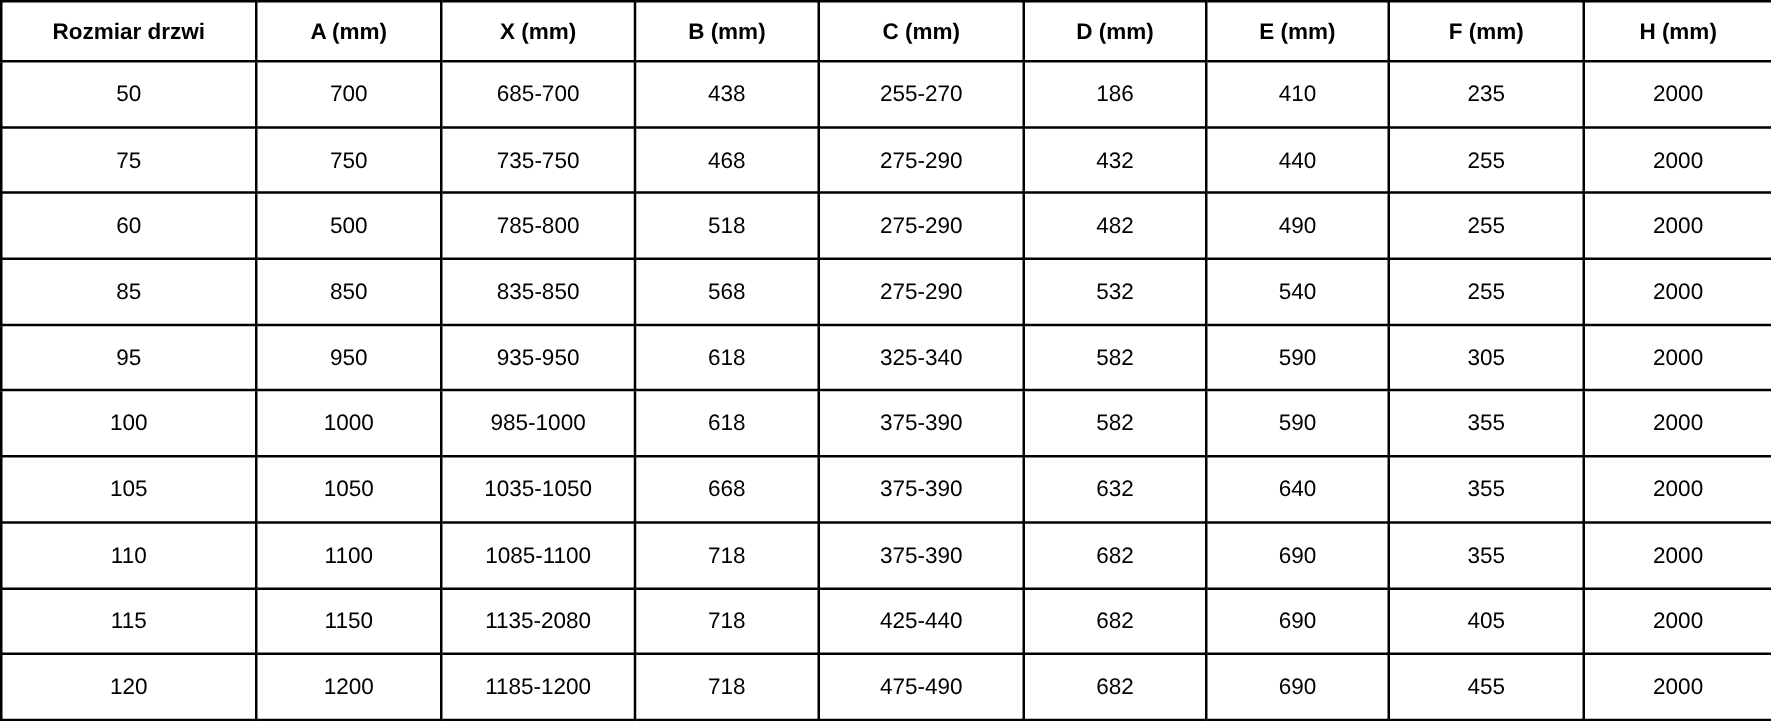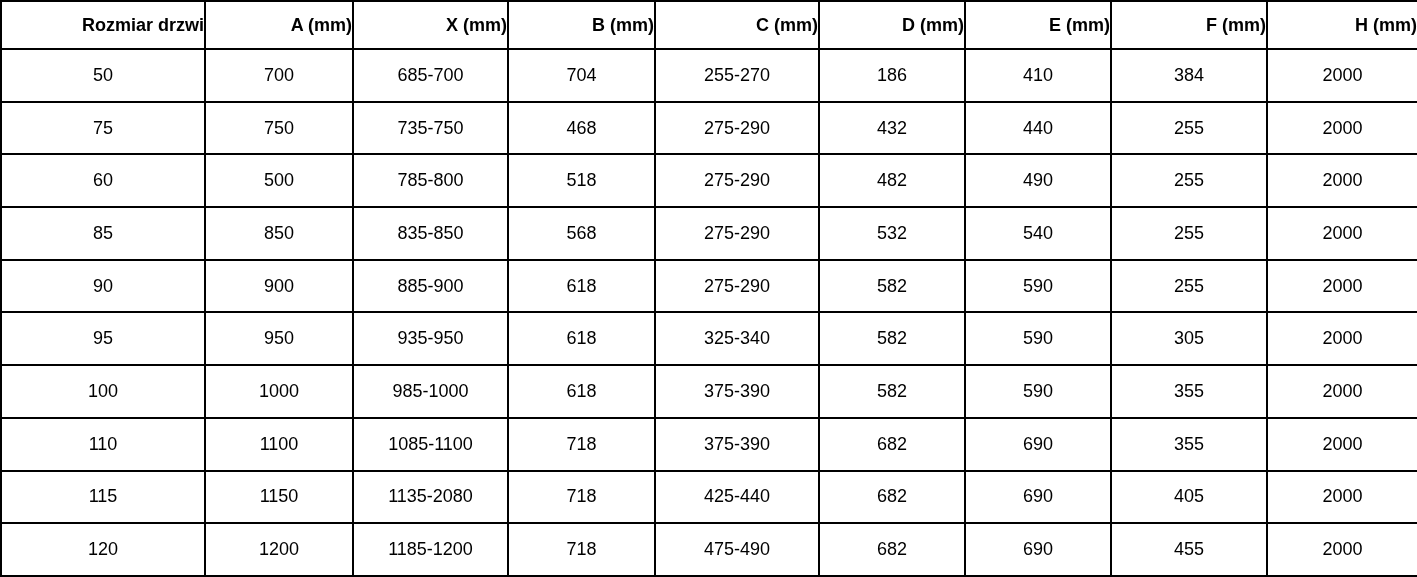--- a/index.html
+++ b/index.html
@@ -29,21 +29,20 @@
     vertical-align: middle;
     padding: 0;
     font-size: 18px;
     height: 46px;
     overflow: hidden;
     white-space: nowrap;
   }
   table.size-table th {
     font-weight: bold;
     font-size: 18px;
-    text-align: right;
   }
 </style>
 </head>
 <body>
 
 <div class="table-wrap">
   <table class="size-table">
     <colgroup>
         <col style="width: 204px;">
         <col style="width: 148px;">
@@ -66,25 +65,25 @@
           <th>E (mm)</th>
           <th>F (mm)</th>
           <th>H (mm)</th>
         </tr>
     </thead>
     <tbody>
         <tr>
           <td>50</td>
           <td>700</td>
           <td>685-700</td>
-          <td>704</td>
+          <td>438</td>
           <td>255-270</td>
           <td>186</td>
           <td>410</td>
-          <td>384</td>
+          <td>235</td>
           <td>2000</td>
         </tr>
         <tr>
           <td>75</td>
           <td>750</td>
           <td>735-750</td>
           <td>468</td>
           <td>275-290</td>
           <td>432</td>
           <td>440</td>
@@ -107,49 +106,49 @@
           <td>850</td>
           <td>835-850</td>
           <td>568</td>
           <td>275-290</td>
           <td>532</td>
           <td>540</td>
           <td>255</td>
           <td>2000</td>
         </tr>
         <tr>
-          <td>90</td>
-          <td>900</td>
-          <td>885-900</td>
-          <td>618</td>
-          <td>275-290</td>
-          <td>582</td>
-          <td>590</td>
-          <td>255</td>
-          <td>2000</td>
-        </tr>
-        <tr>
           <td>95</td>
           <td>950</td>
           <td>935-950</td>
           <td>618</td>
           <td>325-340</td>
           <td>582</td>
           <td>590</td>
           <td>305</td>
           <td>2000</td>
         </tr>
         <tr>
           <td>100</td>
           <td>1000</td>
           <td>985-1000</td>
           <td>618</td>
           <td>375-390</td>
           <td>582</td>
           <td>590</td>
+          <td>355</td>
+          <td>2000</td>
+        </tr>
+        <tr>
+          <td>105</td>
+          <td>1050</td>
+          <td>1035-1050</td>
+          <td>668</td>
+          <td>375-390</td>
+          <td>632</td>
+          <td>640</td>
           <td>355</td>
           <td>2000</td>
         </tr>
         <tr>
           <td>110</td>
           <td>1100</td>
           <td>1085-1100</td>
           <td>718</td>
           <td>375-390</td>
           <td>682</td>

